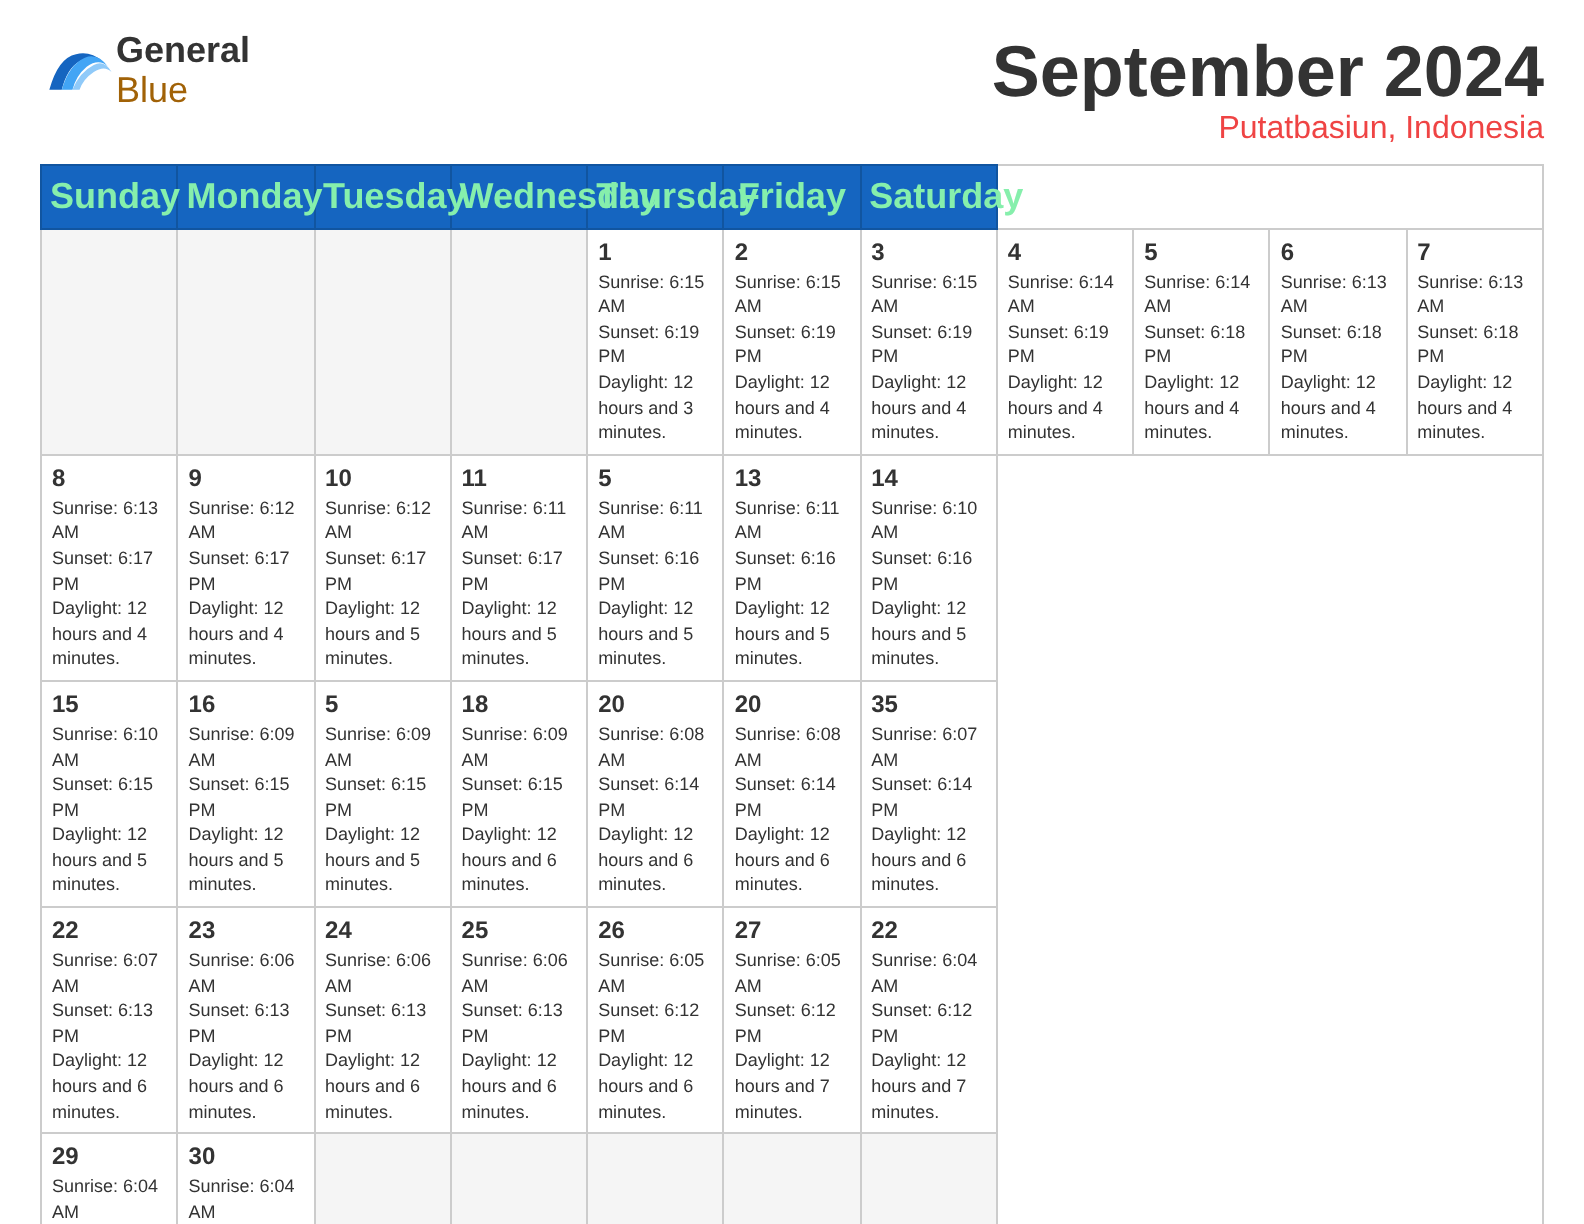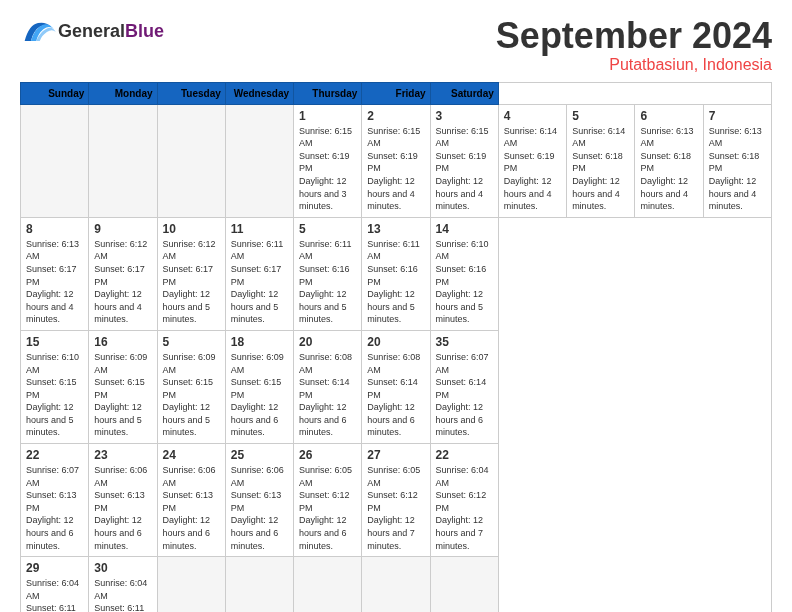--- a/index.html
+++ b/index.html
@@ -40,25 +40,25 @@
     }
     .calendar {
       flex: 1;
       border: 1px solid #ccc;
       border-collapse: collapse;
       width: 100%;
       table-layout: fixed;
     }
     .calendar thead tr th {
       background-color: #1565c0;
-      color: #000000;
-      font-size: 10px;
+      color: #86efac;
+      font-size: 18px;
       font-weight: bold;
       padding: 5px 4px;
-      text-align: right;
+      text-align: center;
       border: 1px solid #1155a0;
     }
     .calendar tbody tr td {
       vertical-align: top;
       padding: 4px 5px;
       border: 1px solid #ccc;
       font-size: 9.5px;
       color: #333;
       height: 80px;
       background: #fff;
@@ -82,32 +82,32 @@
       display: flex;
       align-items: center;
     }
     .logo-bird {
       width: 36px;
       height: 32px;
       margin-right: 2px;
     }
     .logo-name {
       display: flex;
-      flex-direction: row;
+      flex-direction: column;
       line-height: 1.1;
     }
     .logo-name .general {
       font-size: 18px;
       font-weight: bold;
       color: #333;
     }
     .logo-name .blue-text {
       font-size: 18px;
-      font-weight: bold;
-      color: #701a75;
+      font-weight: normal;
+      color: #a16207;
     }
   </style>
 </head>
 <body>
 
 <div class="page">
   <div class="header">
     <div class="logo-wrapper">
       <svg class="logo-bird" viewBox="0 0 40 36" fill="none" xmlns="http://www.w3.org/2000/svg">
         <path d="M5 28 Q10 10 20 8 Q28 6 35 12 Q30 8 22 12 Q15 16 12 28 Z" fill="#1565c0"></path>

